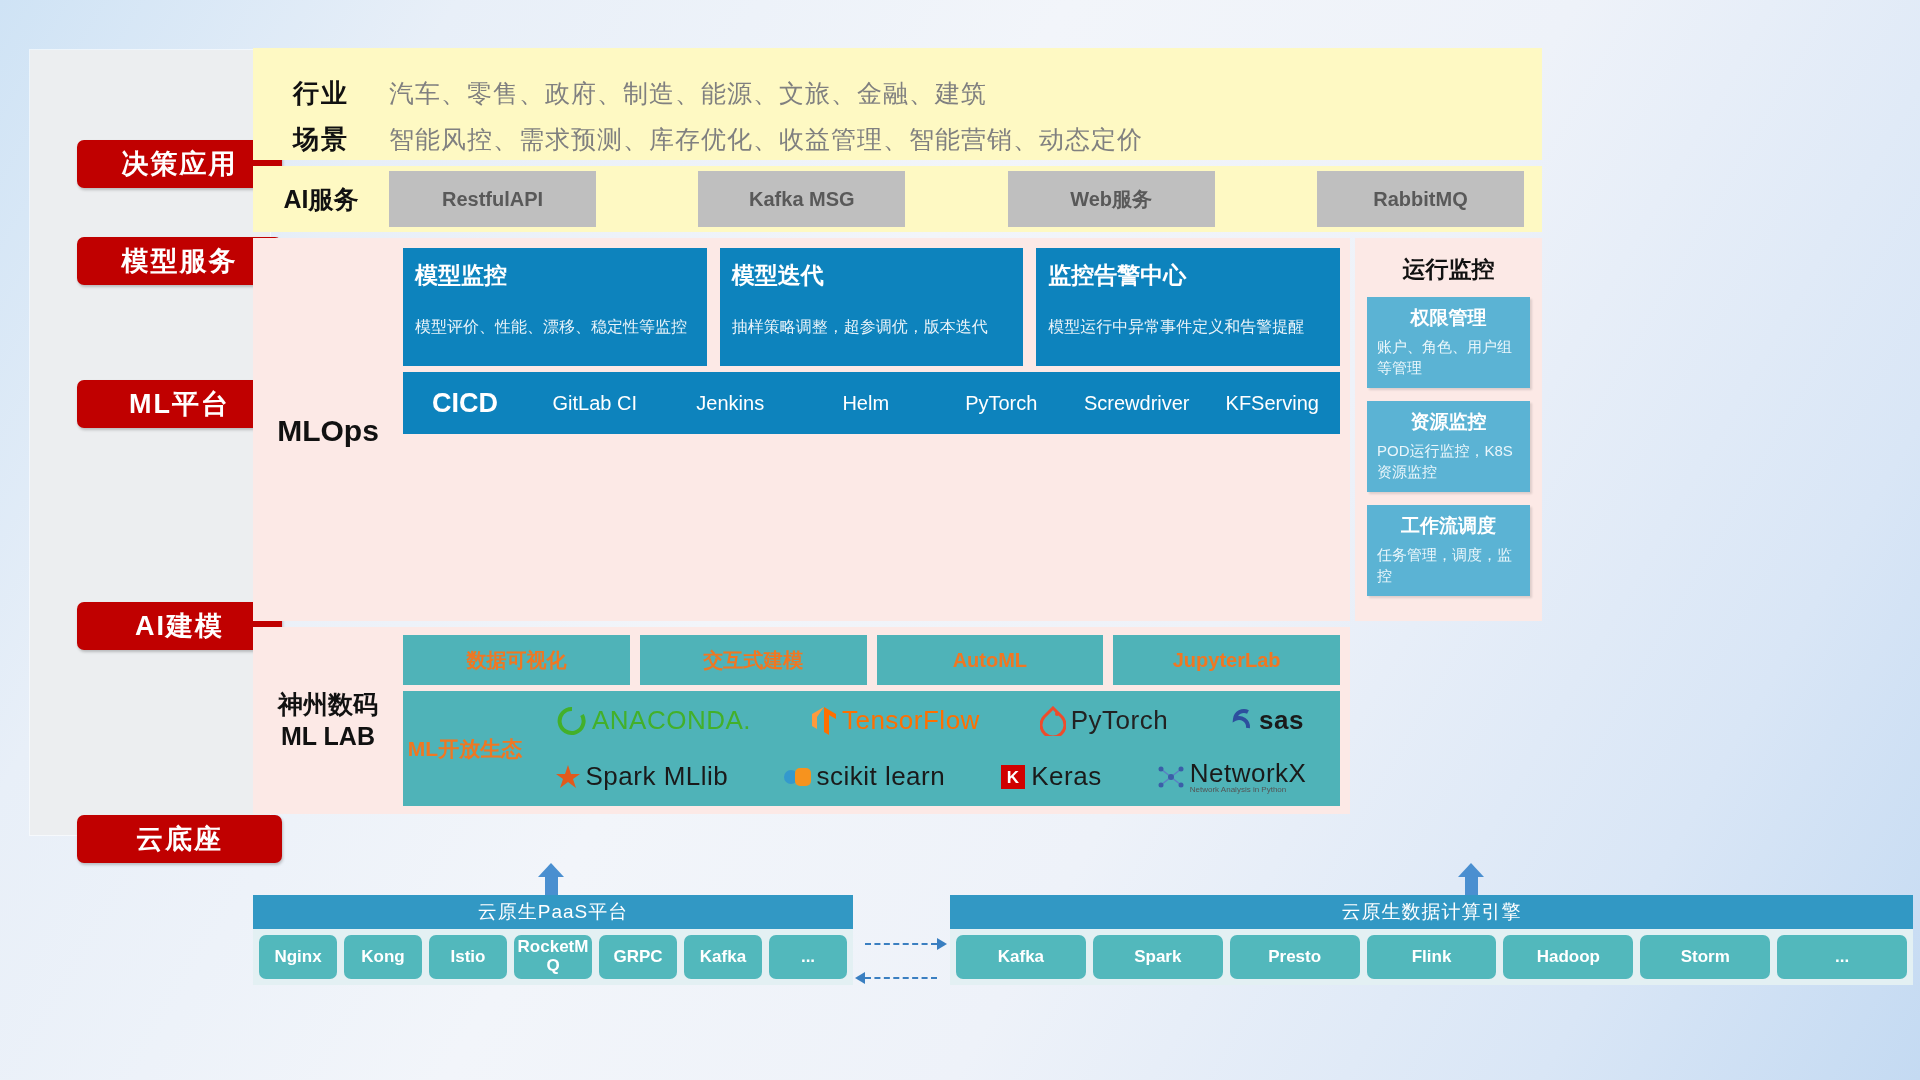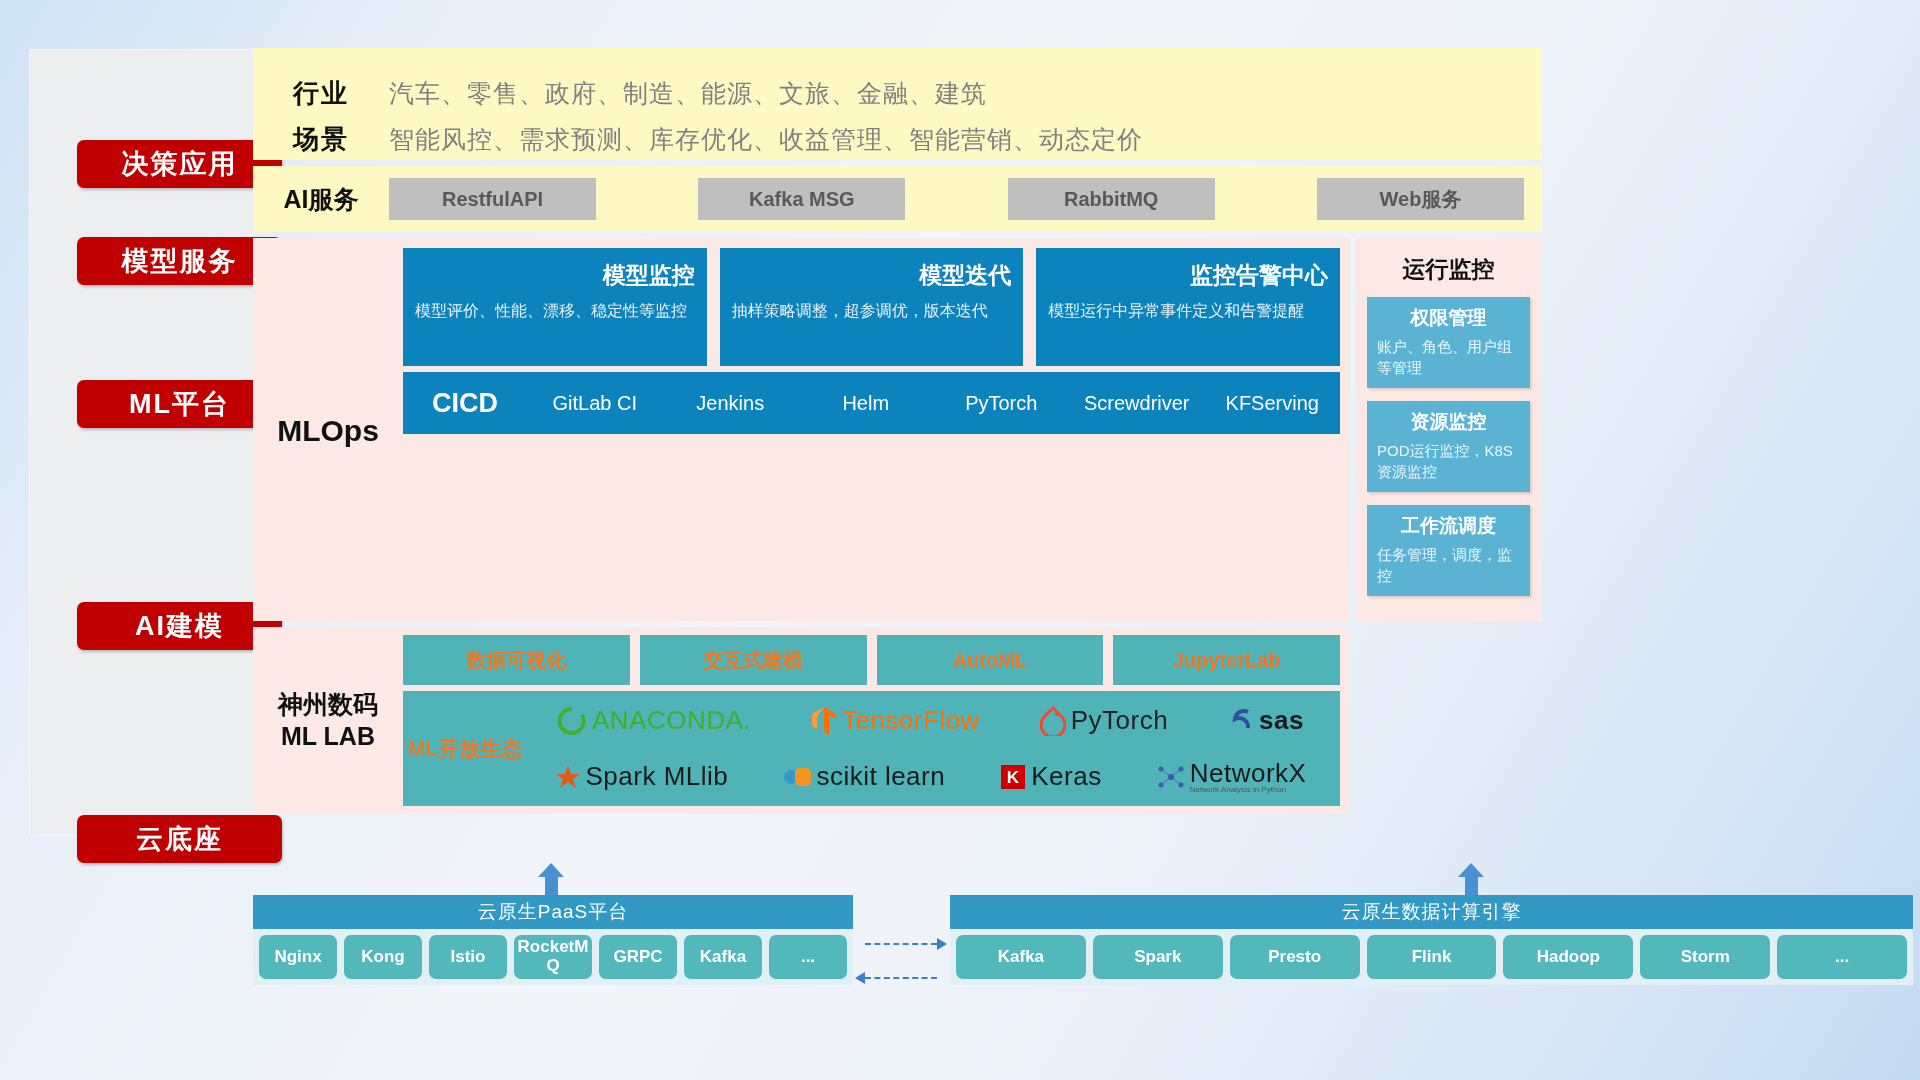--- a/index.html
+++ b/index.html
@@ -56,39 +56,39 @@
   .kv-val { font-size: 25px; color: #808080; letter-spacing: 1px; }
 
   
   .band-svc { height: 66px; display: flex; align-items: center; }
   .svc-label {
     width: 136px; flex: none; text-align: center;
     font-size: 25px; font-weight: bold; color: #111;
   }
   .svc-list { display: flex; gap: 0; flex: 1; justify-content: space-between; padding-right: 18px; }
   .svc-box {
-    width: 207px; height: 42px; background: #bfbfbf;
+    width: 207px; height: 56px; background: #bfbfbf;
     display: flex; align-items: center; justify-content: center;
     color: #595959; font-size: 20px; font-weight: bold;
   }
 
   
   .row-mlops { display: flex; gap: 5px; margin-bottom: 6px; }
   .mlops-band { width: 1097px; background: #fce9e6; padding: 10px 0 8px 0; display: flex; }
   .mlops-label {
     width: 150px; flex: none; display: flex; align-items: center; justify-content: center;
     font-size: 30px; font-weight: bold; color: #111;
   }
   .mlops-right { flex: 1; padding-right: 10px; }
   .mlops-cards { display: flex; gap: 13px; }
   .mlops-card {
     flex: 1; background: #0d83bd; color: #fff;
     padding: 12px 12px 14px 12px; height: 118px;
   }
-  .mlops-card .t { font-size: 23px; font-weight: bold; text-align: right; margin-bottom: 8px; }
+  .mlops-card .t { font-size: 23px; font-weight: bold; text-align: left; margin-bottom: 24px; }
   .mlops-card .d { font-size: 16px; line-height: 1.45; color: #e9f3f9; }
 
   .cicd {
     margin-top: 6px; background: #0d83bd; height: 62px;
     display: flex; align-items: center; overflow: hidden; justify-content: center;
   }
   .cicd-title {
     width: 124px; flex: none; text-align: center;
     font-size: 27px; font-weight: bold; color: #fff;
   }
@@ -234,22 +234,22 @@
         <div class="kv-key">场景</div>
         <div class="kv-val">智能风控、需求预测、库存优化、收益管理、智能营销、动态定价</div>
       </div>
     </div>
 
     <div class="band band-svc">
       <div class="svc-label">AI服务</div>
       <div class="svc-list">
         <div class="svc-box">RestfulAPI</div>
         <div class="svc-box">Kafka MSG</div>
+        <div class="svc-box">Web服务</div>
         <div class="svc-box">RabbitMQ</div>
-        <div class="svc-box">Web服务</div>
       </div>
     </div>
 
     <div class="row-mlops">
       <div class="mlops-band">
         <div class="mlops-label">MLOps</div>
         <div class="mlops-right">
           <div class="mlops-cards">
             <div class="mlops-card">
               <div class="t">模型监控</div>

